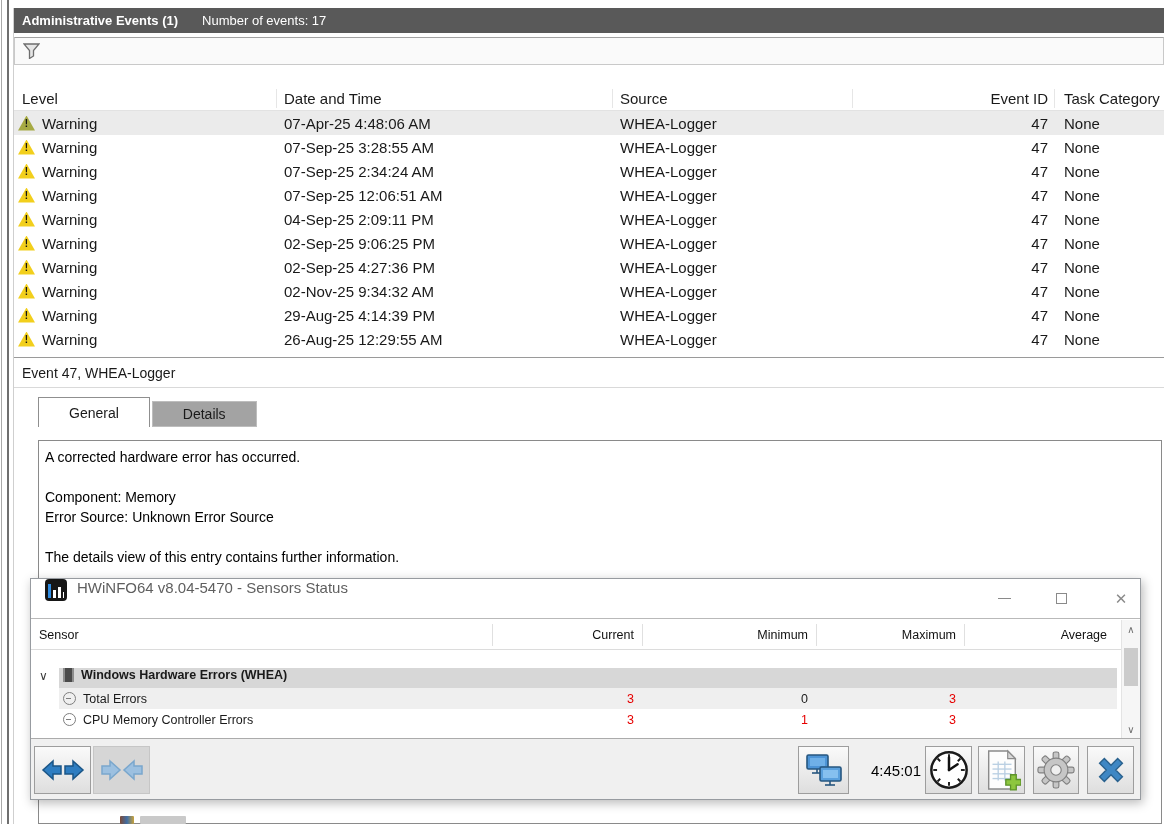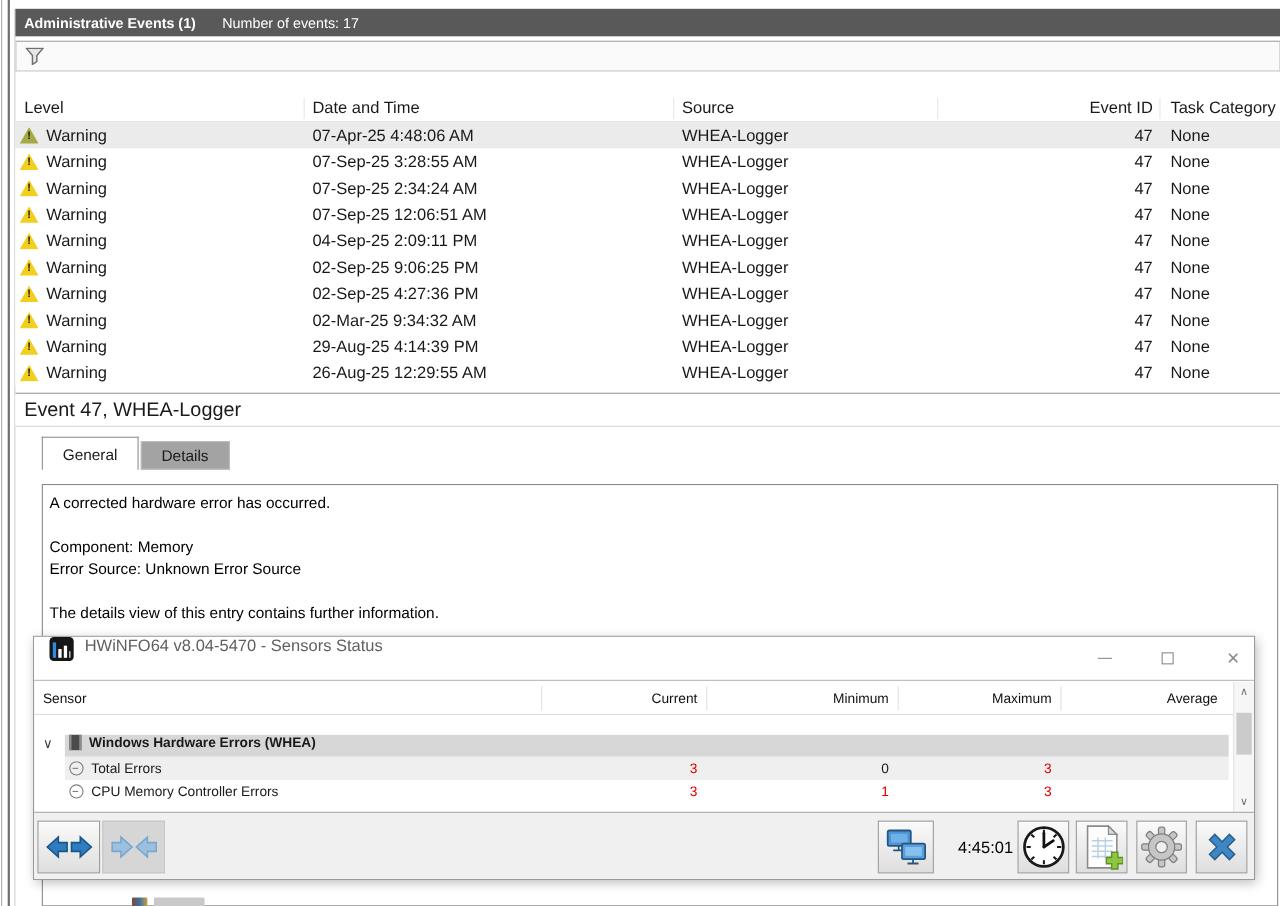--- a/index.html
+++ b/index.html
@@ -42,25 +42,25 @@
   .c-task  { flex:1; padding-left:12px; }
 
   .warn { width:17px; height:15px; position:relative; flex:0 0 auto;
           background:#f2cf1c; clip-path:polygon(50% 0, 100% 100%, 0 100%); }
   .warn::after { content:"!"; position:absolute; left:0; right:0; top:2px; text-align:center;
                  font-size:10px; font-weight:bold; color:#141414; line-height:12px; }
   .warn.olive { background:#a6aa43; }
 
   .detail-title { position:absolute; left:14px; top:357px; right:0; height:31px; background:#fff;
                   border-top:1px solid #9a9a9a; border-bottom:1px solid #d9d9d9;
-                  display:flex; align-items:center; font-size:18px; color:#1a1a1a; }
+                  display:flex; align-items:center; font-size:14px; color:#1a1a1a; }
   .detail-title span { margin-left:8px; }
 
   .tabs { position:absolute; left:38px; top:397px; height:30px; display:flex; align-items:flex-end; }
-  .tab { font-size:14px; color:#1a1a1a; padding:0 18px; display:flex; align-items:center; justify-content:center; cursor:default; }
+  .tab { font-size:14px; color:#1a1a1a; padding:0 30px; display:flex; align-items:center; justify-content:center; cursor:default; }
   .tab.active { background:#fff; border:1px solid #8f8f8f; border-bottom:none; height:30px; z-index:2; }
   .tab.inactive { background:#a3a3a3; border:1px solid #bdbdbd; height:26px; margin-left:2px; }
 
   .desc-box { position:absolute; left:38px; top:440px; right:2px; bottom:0; background:#fff;
               border:1px solid #8a8a8a; padding:6px 0 0 6px; font-size:14px; color:#000; z-index:1; }
   .desc-box .ln { height:20px; line-height:20px; white-space:nowrap; }
   .desc-box .sp { height:20px; }
 
   .frag { position:absolute; left:120px; top:816px; z-index:3; display:flex; gap:6px; }
   .frag i { display:block; height:8px; border-radius:1px; }
@@ -224,21 +224,21 @@
       <span class="c-date">02-Sep-25 4:27:36 PM</span>
       <span class="c-src">WHEA-Logger</span>
       <span class="c-id">47</span>
       <span class="c-task">None</span>
     </div>
     <div class="ev-row">
       <span class="c-level">
           <span class="warn"></span>
           <span>Warning</span>
         </span>
-      <span class="c-date">02-Mar-25 9:34:32 AM</span>
+      <span class="c-date">02-Nov-25 9:34:32 AM</span>
       <span class="c-src">WHEA-Logger</span>
       <span class="c-id">47</span>
       <span class="c-task">None</span>
     </div>
     <div class="ev-row">
       <span class="c-level">
           <span class="warn"></span>
           <span>Warning</span>
         </span>
       <span class="c-date">29-Aug-25 4:14:39 PM</span>

